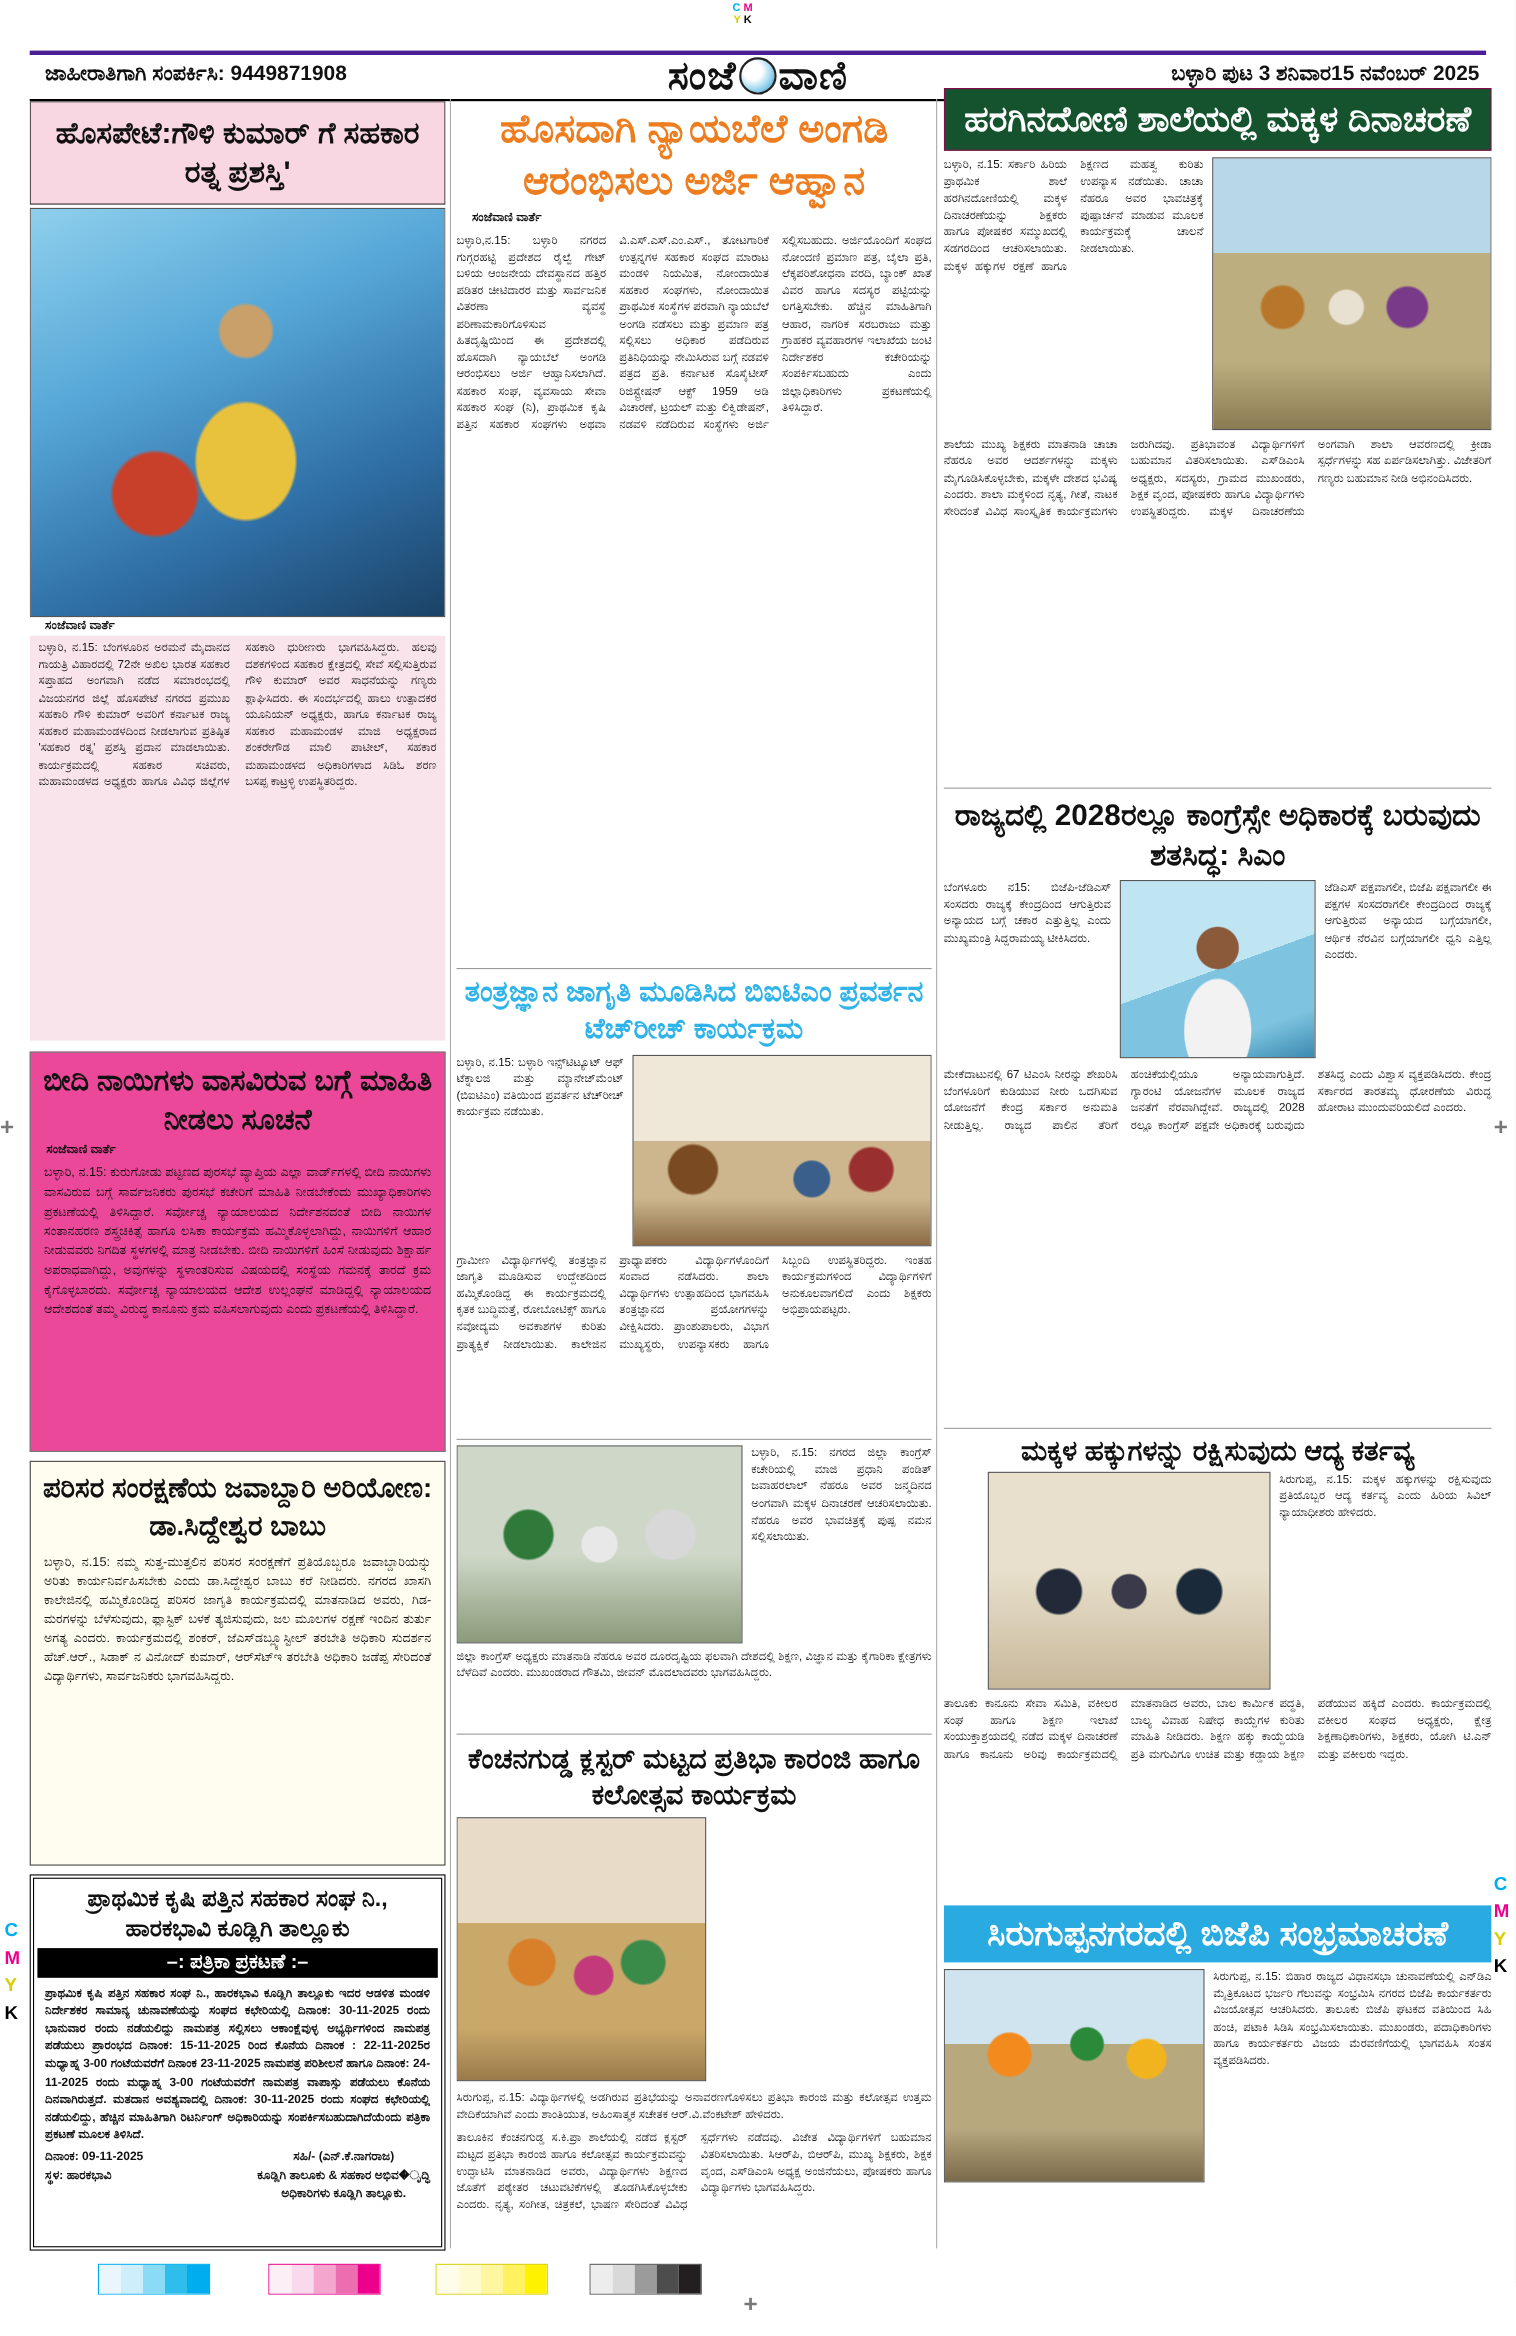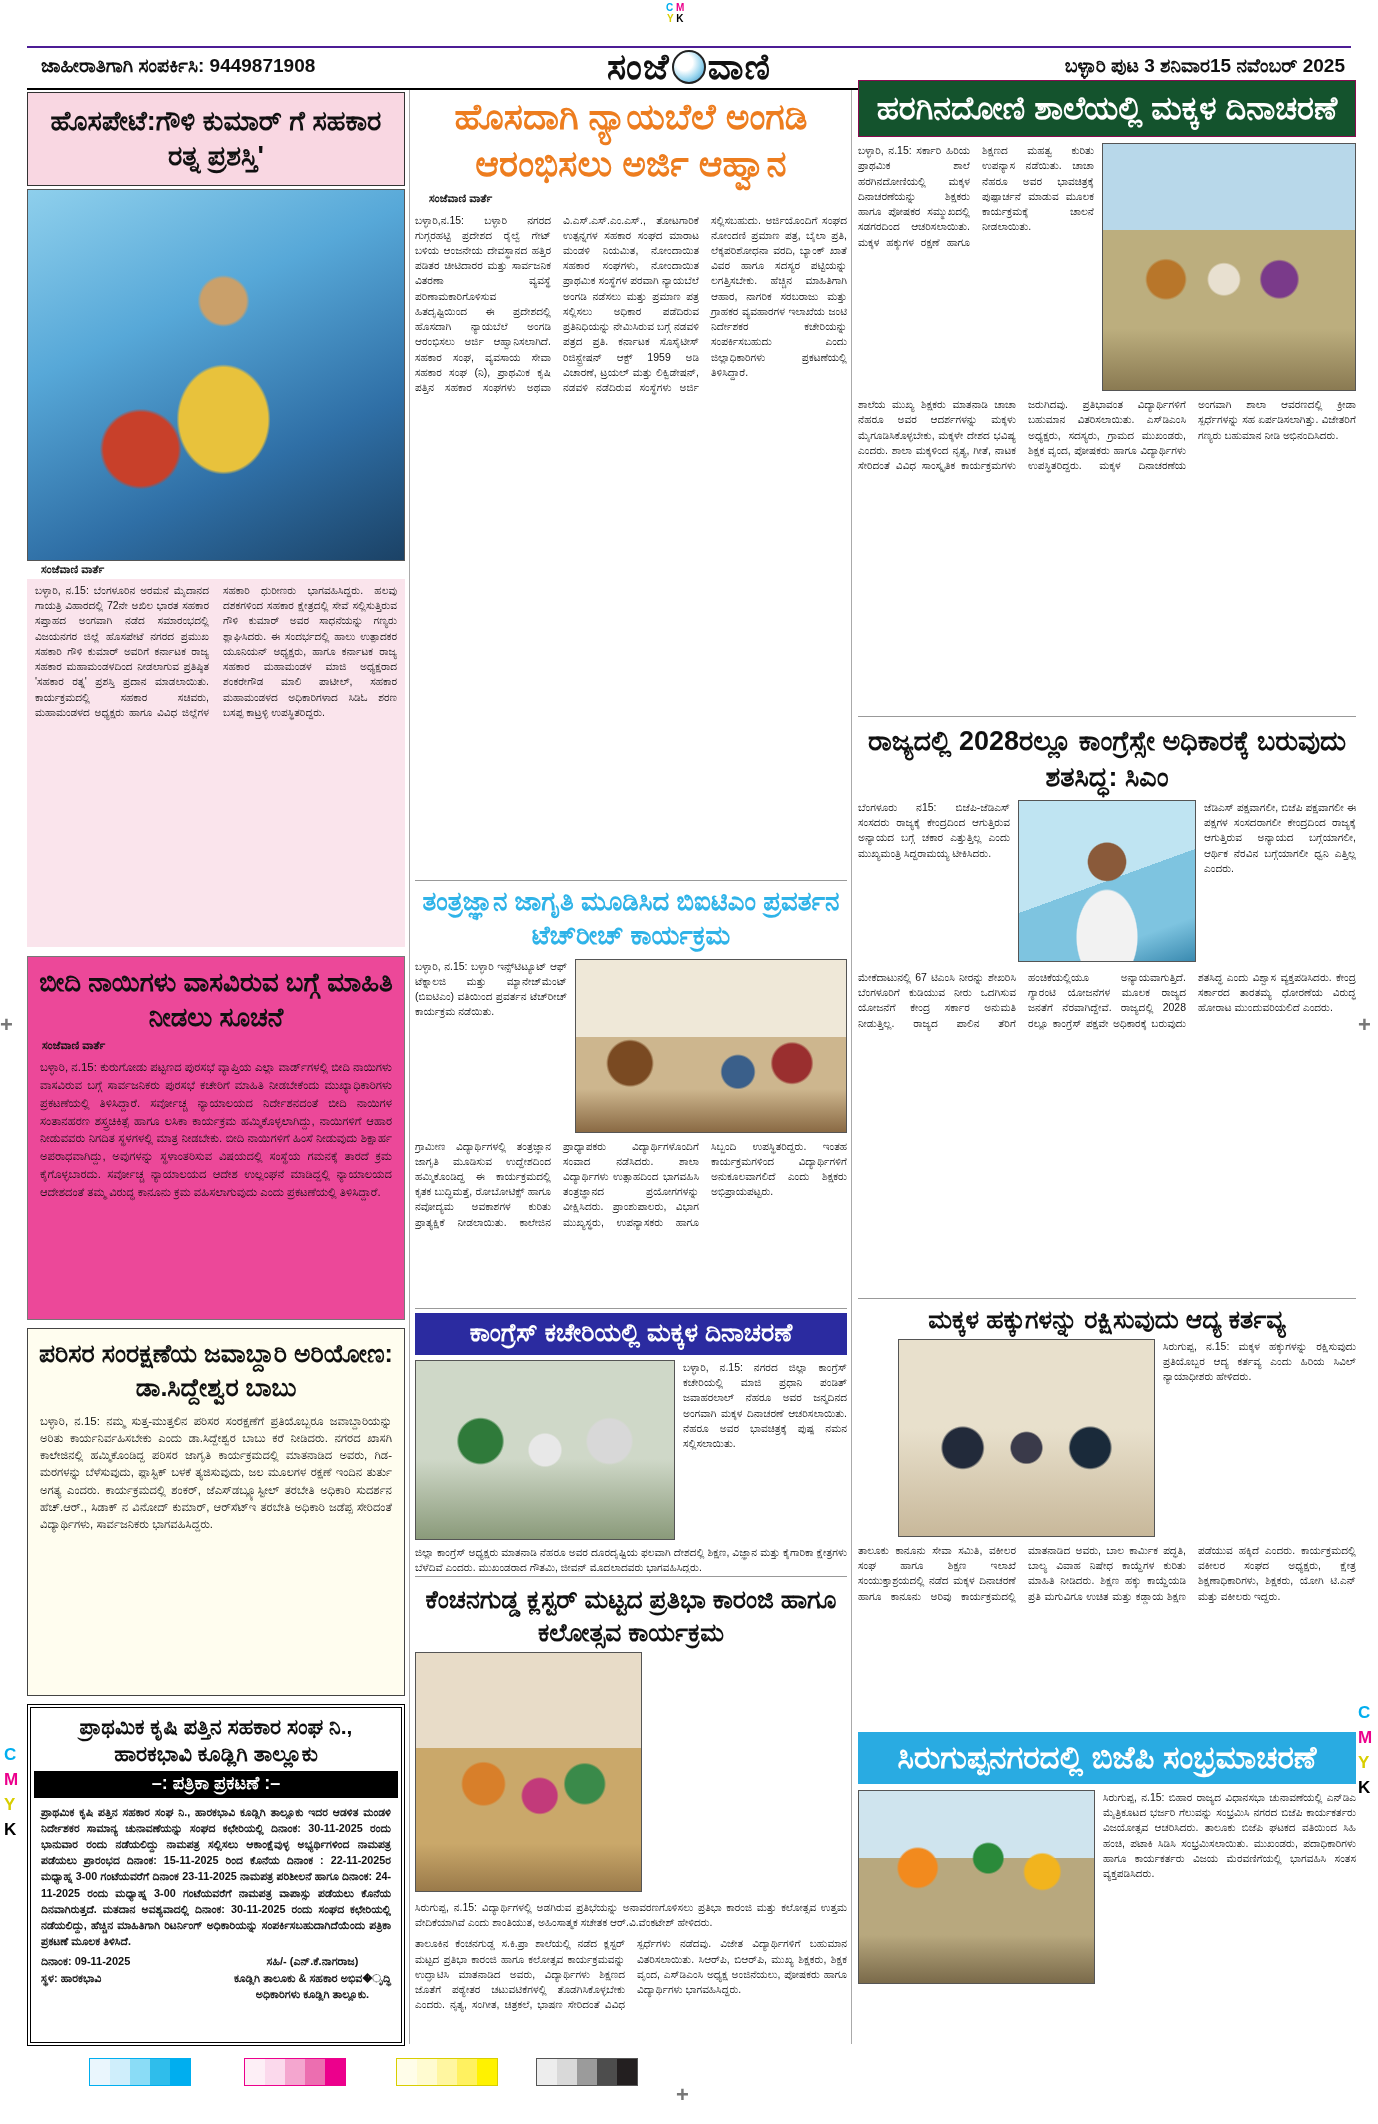--- a/index.html
+++ b/index.html
@@ -1,20 +1,20 @@
 <!DOCTYPE html>
 <html><head>
 <meta charset="utf-8">
 <style>
   html,body{margin:0;padding:0;background:#e8e8e8;}
   .page{position:relative;width:1378px;height:2124px;background:#ffffff;margin:0 auto;
         font-family:"Liberation Sans","DejaVu Sans",sans-serif;color:#111;overflow:hidden;}
   
   .header{position:absolute;left:27px;top:46px;width:1324px;height:40px;
-          border-top:2px solid #4c1d95;border-bottom:2px solid #000;}
+          border-top:4px solid #4c1d95;border-bottom:2px solid #000;}
   .hdr-contact{position:absolute;left:14px;top:7px;font-size:19px;font-weight:bold;}
   .hdr-edition{position:absolute;right:6px;top:7px;font-size:19px;font-weight:bold;}
   .masthead{position:absolute;left:50%;transform:translateX(-50%);top:-2px;
             font-size:36px;font-weight:bold;letter-spacing:1px;display:flex;align-items:center;}
   .mast-logo{display:inline-block;width:30px;height:30px;border-radius:50%;margin:0 2px;
              background:radial-gradient(circle at 35% 35%,#ffffff 0 30%,#9fd8f0 60%,#2d8fc4 100%);
              border:2px solid #222;}
   
   .vrule{position:absolute;top:90px;width:1px;height:1954px;background:#aaa;}
   
@@ -210,21 +210,20 @@
   <div class="art" style="left:415px;top:880px;width:432px;height:424px;border-top:1px solid #999;">
     <div class="tech-head">ತಂತ್ರಜ್ಞಾನ ಜಾಗೃತಿ ಮೂಡಿಸಿದ ಬಿಐಟಿಎಂ ಪ್ರವರ್ತನ ಟೆಚ್‌ರೀಚ್ ಕಾರ್ಯಕ್ರಮ</div>
     <div class="tech-row">
       <div class="txt body-txt">ಬಳ್ಳಾರಿ, ನ.15: ಬಳ್ಳಾರಿ ಇನ್ಸ್‌ಟಿಟ್ಯೂಟ್ ಆಫ್ ಟೆಕ್ನಾಲಜಿ ಮತ್ತು ಮ್ಯಾನೇಜ್‌ಮೆಂಟ್ (ಬಿಐಟಿಎಂ) ವತಿಯಿಂದ ಪ್ರವರ್ತನ ಟೆಚ್‌ರೀಚ್ ಕಾರ್ಯಕ್ರಮ ನಡೆಯಿತು.</div>
       <div class="photo ph-tech"></div>
     </div>
     <div class="tech-body body-txt">ಗ್ರಾಮೀಣ ವಿದ್ಯಾರ್ಥಿಗಳಲ್ಲಿ ತಂತ್ರಜ್ಞಾನ ಜಾಗೃತಿ ಮೂಡಿಸುವ ಉದ್ದೇಶದಿಂದ ಹಮ್ಮಿಕೊಂಡಿದ್ದ ಈ ಕಾರ್ಯಕ್ರಮದಲ್ಲಿ ಕೃತಕ ಬುದ್ಧಿಮತ್ತೆ, ರೋಬೋಟಿಕ್ಸ್ ಹಾಗೂ ನವೋದ್ಯಮ ಅವಕಾಶಗಳ ಕುರಿತು ಪ್ರಾತ್ಯಕ್ಷಿಕೆ ನೀಡಲಾಯಿತು. ಕಾಲೇಜಿನ ಪ್ರಾಧ್ಯಾಪಕರು ವಿದ್ಯಾರ್ಥಿಗಳೊಂದಿಗೆ ಸಂವಾದ ನಡೆಸಿದರು. ಶಾಲಾ ವಿದ್ಯಾರ್ಥಿಗಳು ಉತ್ಸಾಹದಿಂದ ಭಾಗವಹಿಸಿ ತಂತ್ರಜ್ಞಾನದ ಪ್ರಯೋಗಗಳನ್ನು ವೀಕ್ಷಿಸಿದರು. ಪ್ರಾಂಶುಪಾಲರು, ವಿಭಾಗ ಮುಖ್ಯಸ್ಥರು, ಉಪನ್ಯಾಸಕರು ಹಾಗೂ ಸಿಬ್ಬಂದಿ ಉಪಸ್ಥಿತರಿದ್ದರು. ಇಂತಹ ಕಾರ್ಯಕ್ರಮಗಳಿಂದ ವಿದ್ಯಾರ್ಥಿಗಳಿಗೆ ಅನುಕೂಲವಾಗಲಿದೆ ಎಂದು ಶಿಕ್ಷಕರು ಅಭಿಪ್ರಾಯಪಟ್ಟರು.</div>
   </div>
 
   <div class="art" style="left:415px;top:1308px;width:432px;height:264px;border-top:1px solid #999;">
-    <div class="congress-banner">ಕಾಂಗ್ರೆಸ್ ಕಚೇರಿಯಲ್ಲಿ ಮಕ್ಕಳ ದಿನಾಚರಣೆ</div>
     <div class="congress-row">
       <div class="photo ph-congress"></div>
       <div class="txt body-txt">ಬಳ್ಳಾರಿ, ನ.15: ನಗರದ ಜಿಲ್ಲಾ ಕಾಂಗ್ರೆಸ್ ಕಚೇರಿಯಲ್ಲಿ ಮಾಜಿ ಪ್ರಧಾನಿ ಪಂಡಿತ್ ಜವಾಹರಲಾಲ್ ನೆಹರೂ ಅವರ ಜನ್ಮದಿನದ ಅಂಗವಾಗಿ ಮಕ್ಕಳ ದಿನಾಚರಣೆ ಆಚರಿಸಲಾಯಿತು. ನೆಹರೂ ಅವರ ಭಾವಚಿತ್ರಕ್ಕೆ ಪುಷ್ಪ ನಮನ ಸಲ್ಲಿಸಲಾಯಿತು.</div>
     </div>
     <div class="congress-foot body-txt">ಜಿಲ್ಲಾ ಕಾಂಗ್ರೆಸ್ ಅಧ್ಯಕ್ಷರು ಮಾತನಾಡಿ ನೆಹರೂ ಅವರ ದೂರದೃಷ್ಟಿಯ ಫಲವಾಗಿ ದೇಶದಲ್ಲಿ ಶಿಕ್ಷಣ, ವಿಜ್ಞಾನ ಮತ್ತು ಕೈಗಾರಿಕಾ ಕ್ಷೇತ್ರಗಳು ಬೆಳೆದಿವೆ ಎಂದರು. ಮುಖಂಡರಾದ ಗೌತಮಿ, ಜೀವನ್ ಮೊದಲಾದವರು ಭಾಗವಹಿಸಿದ್ದರು.</div>
   </div>
 
   <div class="art" style="left:415px;top:1576px;width:432px;height:466px;border-top:1px solid #999;">
     <div class="kench-head">ಕೆಂಚನಗುಡ್ಡ ಕ್ಲಸ್ಟರ್ ಮಟ್ಟದ ಪ್ರತಿಭಾ ಕಾರಂಜಿ ಹಾಗೂ ಕಲೋತ್ಸವ ಕಾರ್ಯಕ್ರಮ</div>
     <div class="kench-row">

